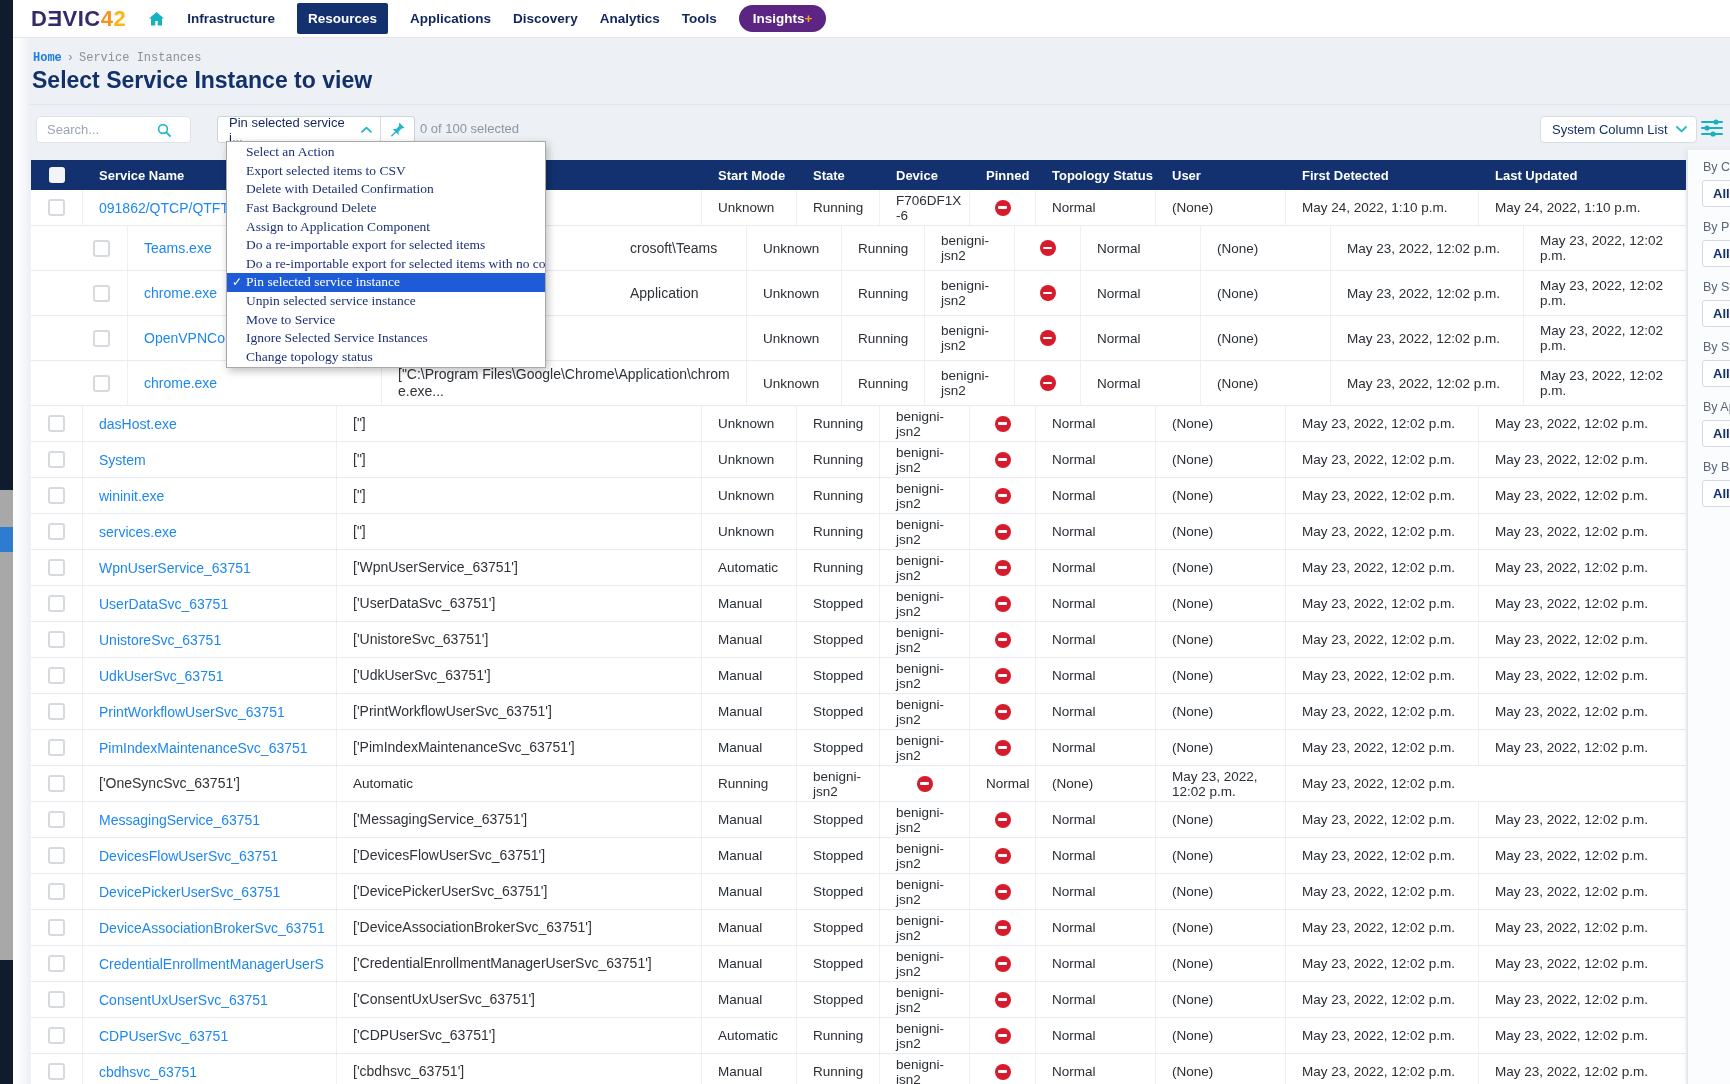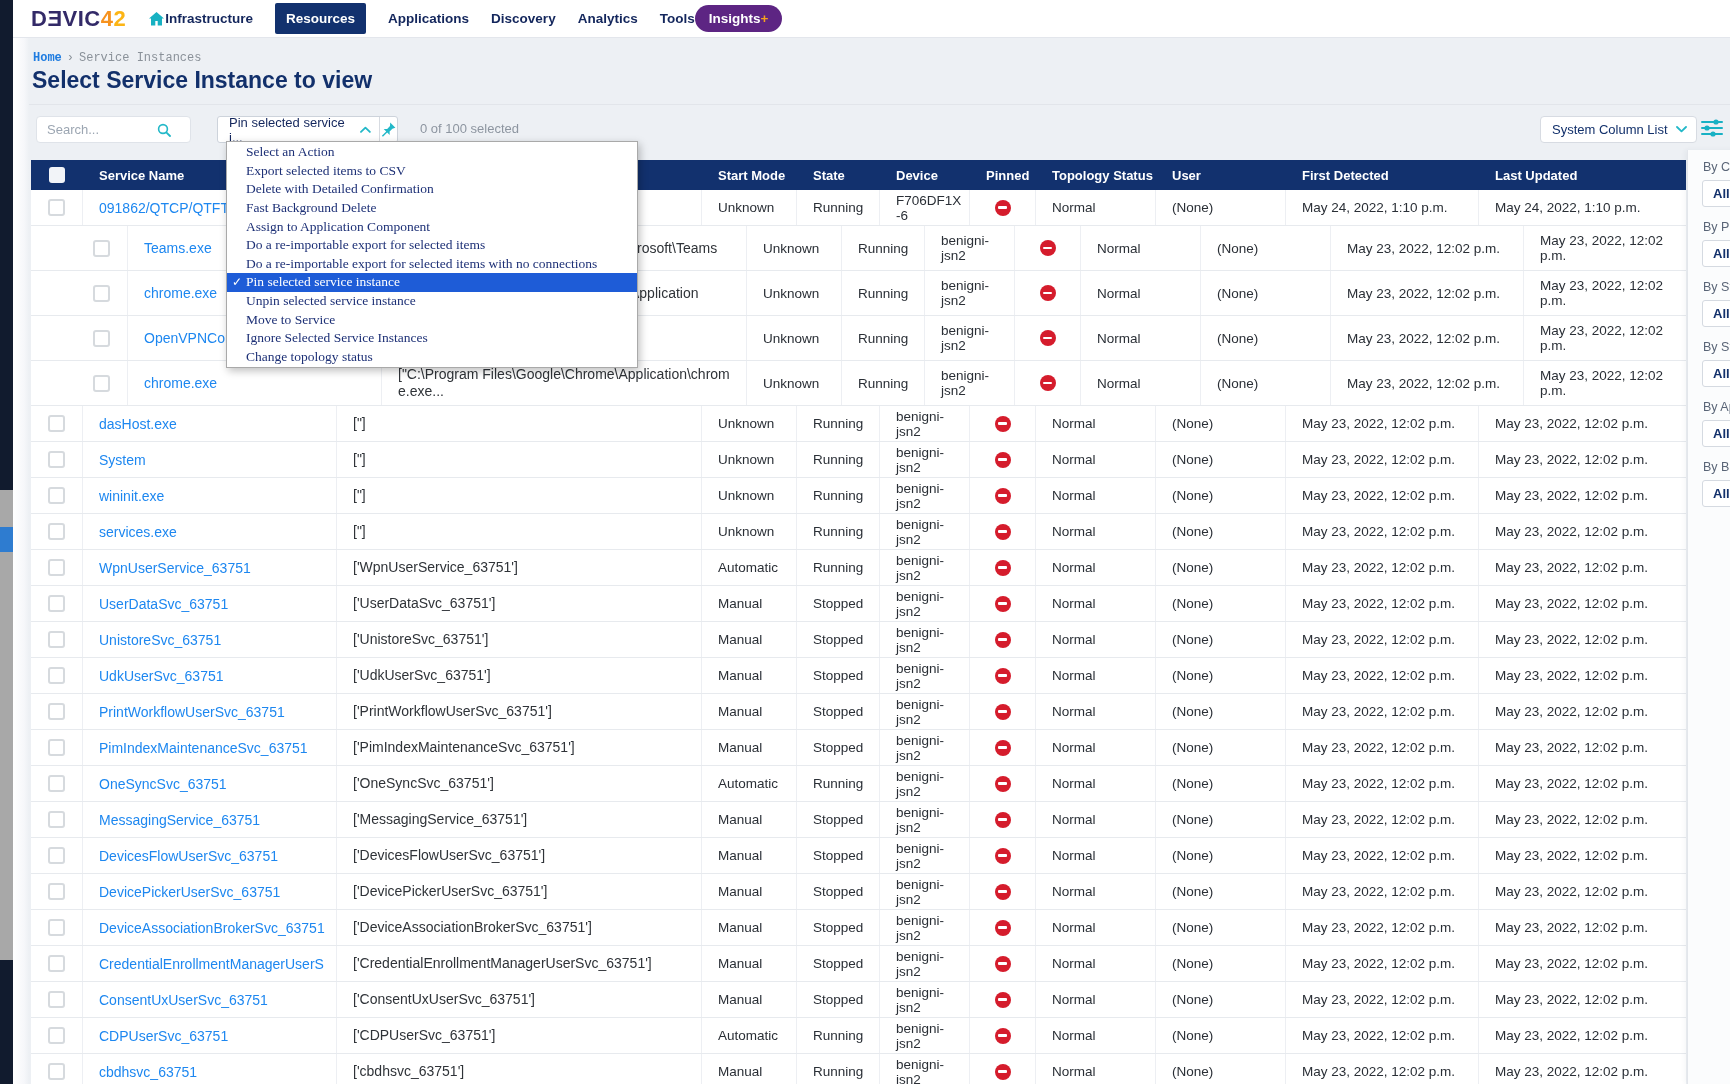--- a/index.html
+++ b/index.html
@@ -17,21 +17,21 @@
   .left-strip .thumb { position:absolute; left:0; top:527px; width:13px; height:25px; background:#2e7cd0; }
   .left-gutter { position:absolute; left:13px; top:38px; width:16px; height:1046px;
     background:linear-gradient(90deg,#ffffff 0%,#f6f7fa 70%,#edf0f4 100%); }
 
   
   .topbar { position:absolute; left:13px; top:0; width:1717px; height:38px; background:#ffffff;
     border-bottom:1px solid #e3e6ec; display:flex; align-items:center; z-index:20; }
   .logo { margin-left:18px; font-size:22px; font-weight:bold; letter-spacing:.5px; display:flex; }
   .logo .dark { color:#332a68; }
   .logo .or1 { color:#f6921e; } .logo .or2 { color:#fcb515; }
-  .nav { display:flex; align-items:center; margin-left:22px; }
+  .nav { display:flex; align-items:center; margin-left:22px; gap:22px; }
   .nav-home { display:flex; align-items:center; cursor:pointer; }
   .nav-link { font-size:13.5px; font-weight:bold; color:#13265c; cursor:pointer; }
   .nav-link.active { background:#12316e; color:#fff; padding:8px 11px; border-radius:2px; }
   .pill { background:#5d2583; border-radius:14px; padding:6px 14px; color:#fff;
     font-size:13.5px; font-weight:bold; cursor:pointer; }
   .pill .plus { color:#f6a21c; }
   .top-right { position:absolute; left:1449px; top:0; height:38px; display:flex; align-items:center; gap:13px; }
   .search-circle { width:28px; height:28px; border-radius:50%; background:#22b8c8;
     display:flex; align-items:center; justify-content:center; cursor:pointer; }
   .lang { background:#eef0f3; border-radius:4px; height:28px; padding:0 9px; display:flex;
@@ -53,21 +53,21 @@
   .breadcrumb .sep, .breadcrumb .cur { color:#8a9199; }
   .page-title { position:absolute; left:32px; top:67px; font-size:23px; font-weight:bold; color:#12306b; }
   .title-divider { position:absolute; left:29px; top:104px; width:1701px; height:1px; background:#e2e5ea; }
 
   
   .search-box { position:absolute; left:36px; top:116px; width:155px; height:27px; background:#fff;
     border:1px solid #dfe3e9; border-radius:4px; display:flex; align-items:center; padding:0 8px 0 10px; }
   .search-box input { border:none; outline:none; width:110px; font-size:13px; color:#3a414b;
     font-family:"Liberation Sans",sans-serif; background:transparent; }
   .search-box input::placeholder { color:#9ca6b2; }
-  .action-group { position:absolute; left:217px; top:116px; width:181px; height:27px; background:#fff;
+  .action-group { position:absolute; left:217px; top:116px; width:198px; height:27px; background:#fff;
     border:1px solid #cdd3db; border-radius:3px; display:flex; align-items:center; }
   .action-select { width:162px; display:flex; align-items:center; justify-content:space-between;
     padding:0 8px 0 11px; font-size:13px; color:#13265c; cursor:pointer; }
   .action-div { width:1px; height:26px; background:#d7dbe1; }
   .action-run { flex:1; display:flex; align-items:center; justify-content:center; cursor:pointer; }
   .selected-summary { position:absolute; left:420px; top:121px; font-size:13px; color:#8d95a0; }
   .column-list { position:absolute; left:1540px; top:116px; width:157px; height:27px; background:#fff;
     border:1px solid #d7dbe2; border-radius:4px; display:flex; align-items:center;
     justify-content:space-between; padding:0 9px 0 11px; font-size:13px; color:#12306b; cursor:pointer; }
   .sliders-btn { position:absolute; left:1700px; top:118px; cursor:pointer; }
@@ -90,21 +90,21 @@
   .row-checkbox { width:17px; height:17px; border:2px solid #d6dade; border-radius:3px; background:#fff; cursor:pointer; }
   .c-name a { color:#1d87f0; text-decoration:none; font-size:14px; cursor:pointer;
     white-space:nowrap; overflow:hidden; }
   .c-alias span { font-size:14px; color:#2f3338; word-break:break-all; line-height:17px; }
   .c-pinned { justify-content:center; padding:0; }
   .pin-ico { width:16px; height:16px; border-radius:50%; background:#d51c2c; position:relative; }
   .pin-ico::after { content:""; position:absolute; left:3.5px; top:6.6px; width:9px; height:2.8px;
     background:#fff; border-radius:1px; }
 
   
-  .menu { position:absolute; left:226px; top:141px; width:412px; background:#fff;
+  .menu { position:absolute; left:226px; top:141px; width:320px; background:#fff;
     border:1px solid #a9a9a9; box-shadow:2px 3px 8px rgba(0,0,0,.25); z-index:60;
     padding:1px 0; }
   .menu-item { position:relative; height:18.6px; display:flex; align-items:center; padding-left:19px;
     font-family:"Liberation Serif", serif; font-size:13.5px; color:#1d3076; white-space:nowrap;
     cursor:pointer; overflow:hidden; }
   .menu-item.selected { background:#1e5cd7; color:#fff; }
   .menu-item .check { position:absolute; left:5px; font-size:12px; }
 
   
   .filter-panel { position:absolute; left:1687px; top:150px; width:220px; height:934px;
@@ -577,23 +577,20 @@
         </div>
         <div class="cell c-topo">Normal</div>
         <div class="cell c-user">(None)</div>
         <div class="cell c-first">May 23, 2022, 12:02 p.m.</div>
         <div class="cell c-last">May 23, 2022, 12:02 p.m.</div>
       </div>
       <div class="t-row">
         <div class="cell c-check">
           <span class="row-checkbox"></span>
         </div>
-        <div class="cell c-name">
-          <a href="#">OneSyncSvc_63751</a>
-        </div>
         <div class="cell c-alias">
           <span>['OneSyncSvc_63751']</span>
         </div>
         <div class="cell c-start">Automatic</div>
         <div class="cell c-state">Running</div>
         <div class="cell c-device">benigni-jsn2</div>
         <div class="cell c-pinned">
           <span class="pin-ico"></span>
         </div>
         <div class="cell c-topo">Normal</div>

